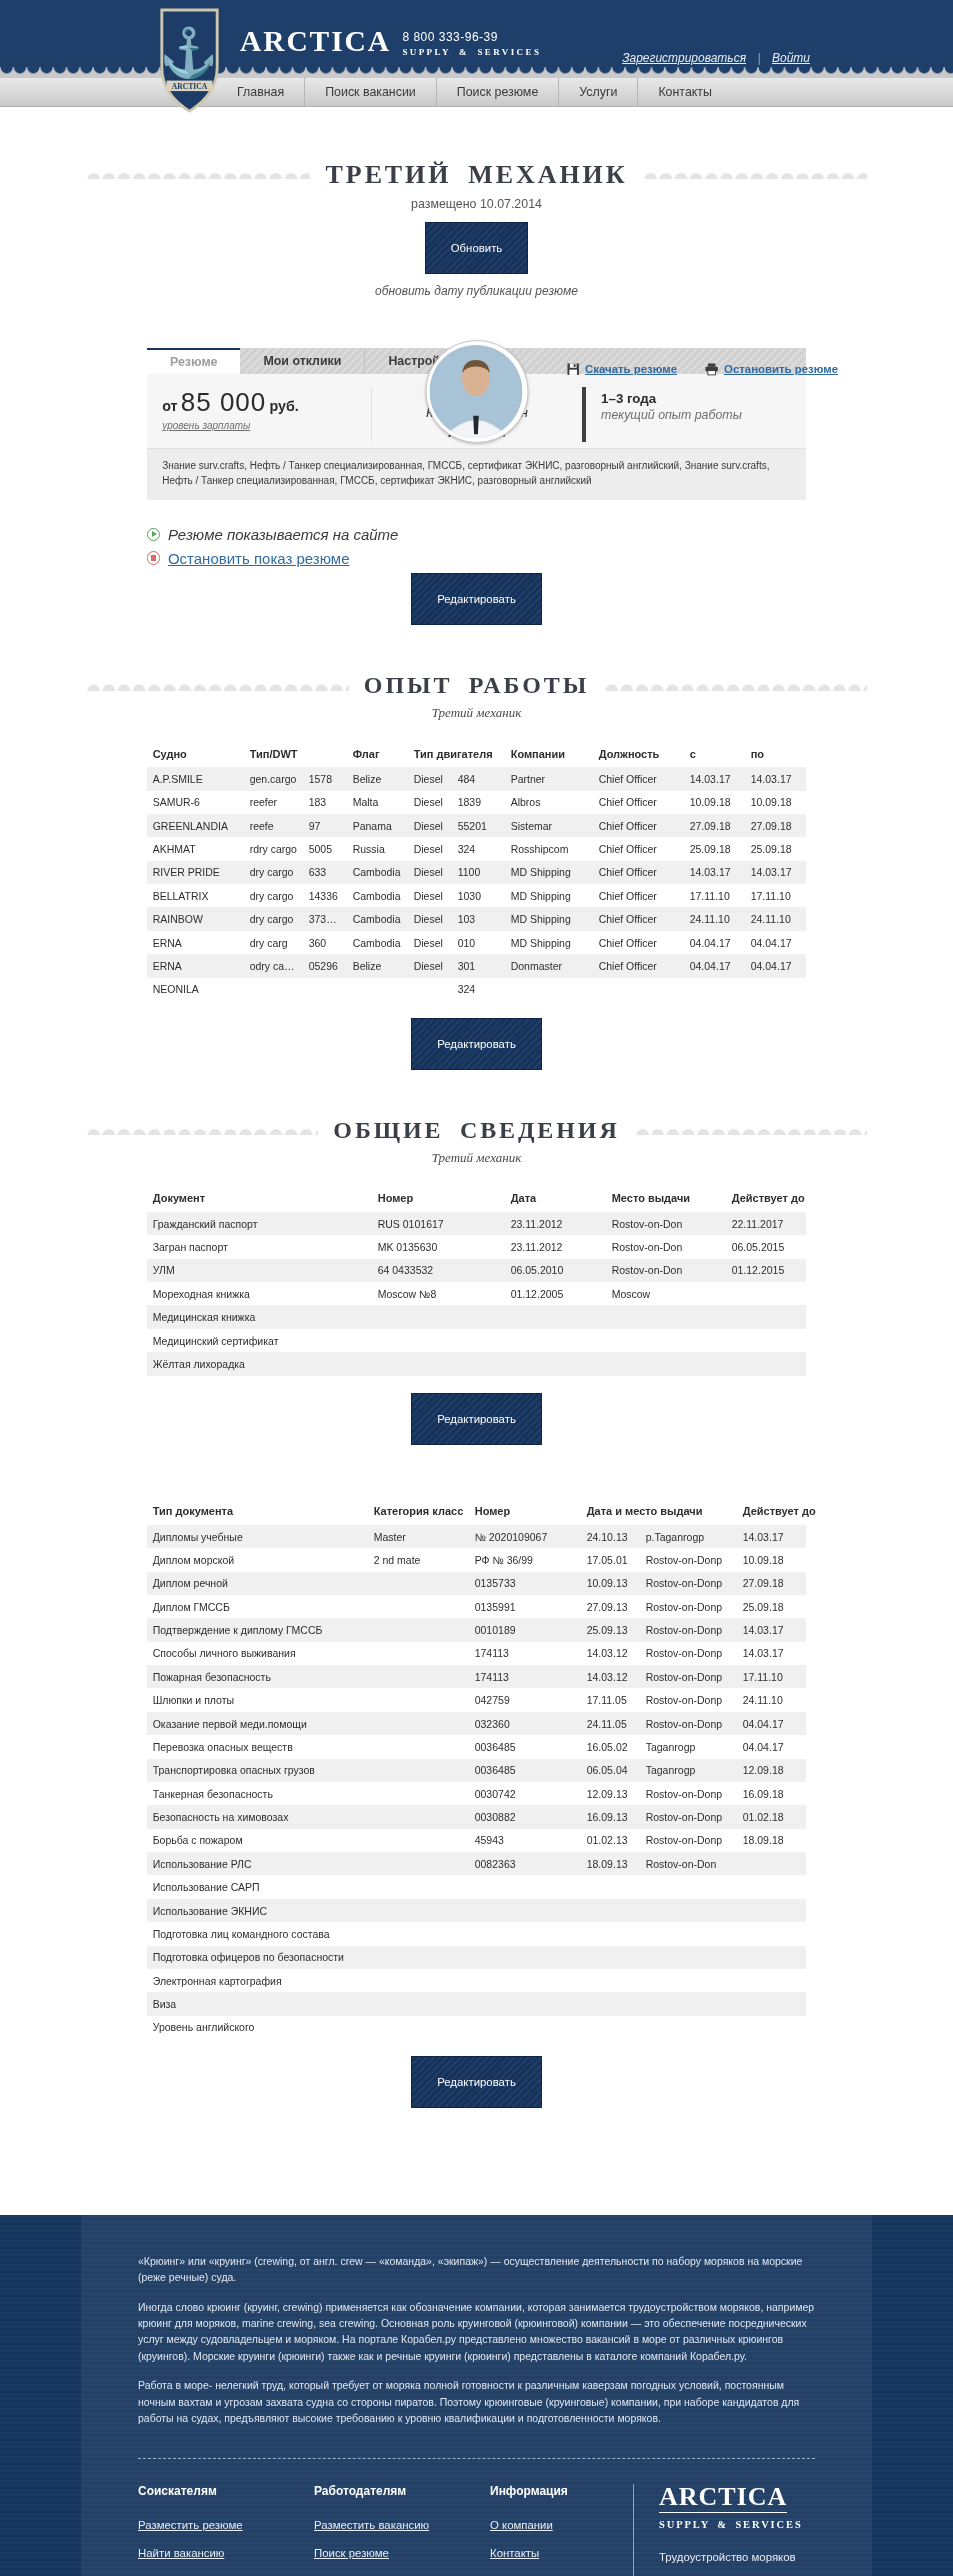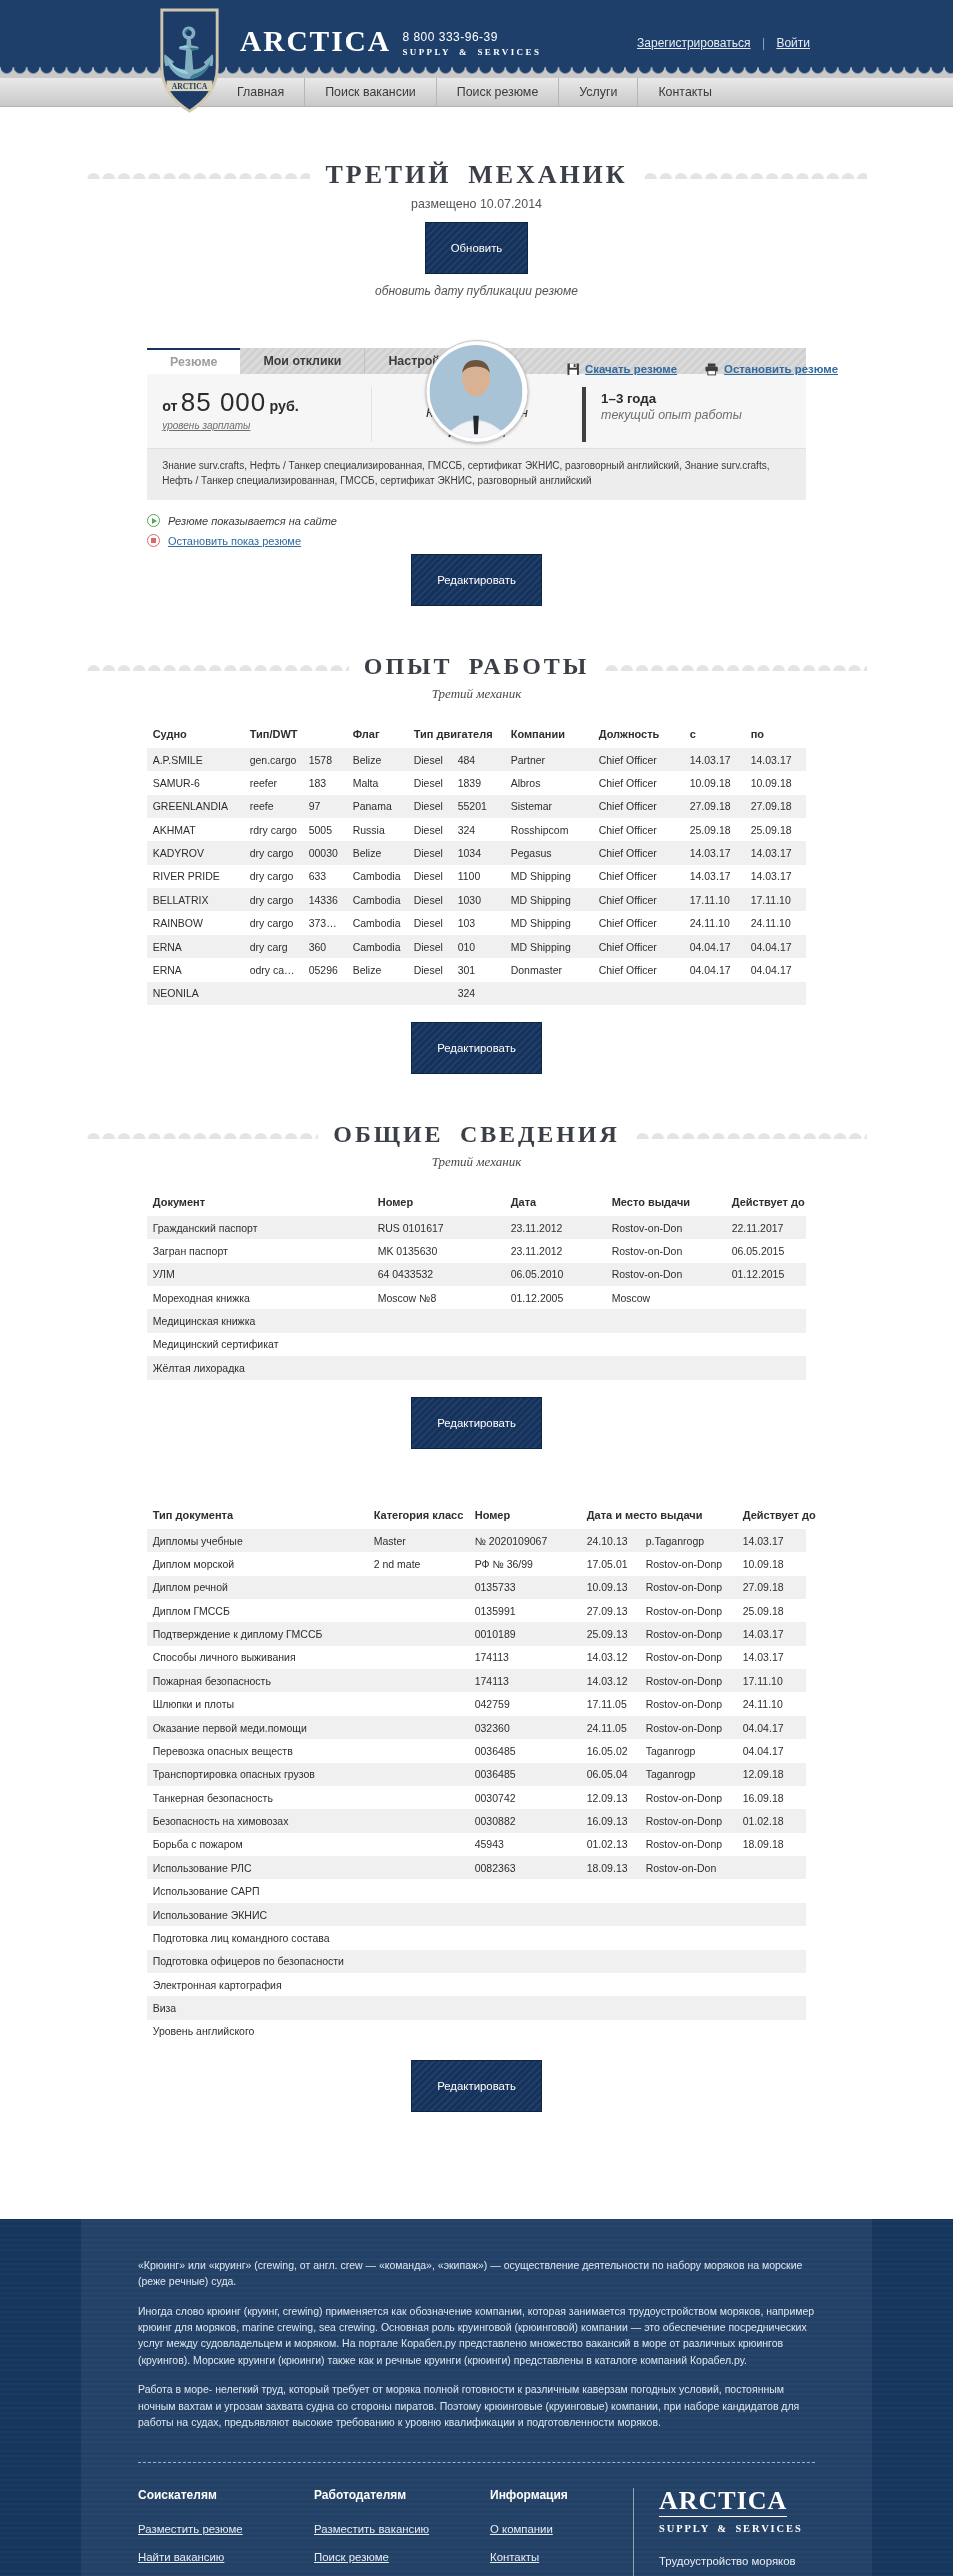--- a/index.html
+++ b/index.html
@@ -16,21 +16,21 @@
   .logo-shield { position:absolute; left:158px; top:7.6px; width:63px; height:107px; z-index:5; cursor:pointer; }
   .brand-block { position:absolute; left:240px; top:27px; display:flex; align-items:flex-start; gap:11.4px; }
   .brand-name {
     font-family:"Liberation Serif", serif; font-weight:bold; color:#fff;
     font-size:29.5px; letter-spacing:1.9px; text-transform:uppercase; line-height:1;
   }
   .brand-sub { display:flex; flex-direction:column; margin-top:2.9px; }
   .brand-phone { color:#fff; font-size:12px; letter-spacing:0.5px; }
   .brand-tagline { color:#fff; font-family:"Liberation Serif", serif; font-weight:bold;
     font-size:9px; letter-spacing:2.4px; text-transform:uppercase; margin-top:2.9px; word-spacing:3.8px;}
-  .auth-links { position:absolute; right:143px; top:36px; font-size:12px; }
+  .auth-links { position:absolute; right:143px; top:51px; font-size:12px;font-style:italic; }
   .auth-links a { color:#e8edf4; text-decoration:underline; }
   .auth-links .sep { color:#8fa3c0; margin:0 11.4px; }
   .wave-edge {
     height:10.5px; background-color:#c9c9c9;
     background-image:radial-gradient(circle at 6.7px 0px, #1f3f6b 0 5.7px, rgba(0,0,0,0) 6.5px);
     background-size:13.3px 10.5px; background-repeat:repeat-x;
   }
 
   
   .main-nav {
@@ -109,21 +109,21 @@
     display:flex; align-items:flex-end; justify-content:center; border-left:1px solid #e2e2e2;
   }
   .col-name span { display:inline-block; max-width:133px; line-height:1.5; }
   .col-exp { width:34%; border-left:4px solid #404040; padding-top:3.8px; }
   .exp-years { font-weight:bold; font-size:13.3px; color:#2b2b2b; }
   .col-exp .muted-italic { font-size:12.4px; margin-top:1.9px; }
   .skills {
     background:#ededed; border-top:1px solid #e0e0e0; padding:9.5px 15.2px 11.4px 15.2px;
     font-size:10px; color:#3a3a3a; line-height:1.5;
   }
-  .status-row { width:659px; margin:14px auto 0 auto; font-size:11px; }
+  .status-row { width:659px; margin:26px auto 0 auto; font-size:15px; }
   .status-line { display:flex; align-items:center; gap:7.6px; margin-bottom:6.7px; }
   .status-line .txt-active { font-style:italic; color:#3a3a3a; }
   .icon-circle { width:13.3px; height:13.3px; border-radius:50%; display:inline-flex; align-items:center; justify-content:center; flex:0 0 auto; }
   .icon-play { border:1px solid #57a65a; }
   .icon-play::after { content:""; display:block; margin-left:1.9px;
     border-left:5.7px solid #57a65a; border-top:3.8px solid rgba(0,0,0,0); border-bottom:3.8px solid rgba(0,0,0,0); }
   .icon-stop { border:1px solid #d96a6a; }
   .icon-stop::after { content:""; display:block; width:5.7px; height:5.7px; background:#d96a6a; }
   .resume-area .center { margin-top:1.9px; }
 
@@ -367,32 +367,20 @@
             <td>AKHMAT</td>
             <td>rdry cargo</td>
             <td>5005</td>
             <td>Russia</td>
             <td>Diesel</td>
             <td>324</td>
             <td>Rosshipcom</td>
             <td>Chief Officer</td>
             <td>25.09.18</td>
             <td>25.09.18</td>
-          </tr>
-          <tr>
-            <td>KADYROV</td>
-            <td>dry cargo</td>
-            <td>00030</td>
-            <td>Belize</td>
-            <td>Diesel</td>
-            <td>1034</td>
-            <td>Pegasus</td>
-            <td>Chief Officer</td>
-            <td>14.03.17</td>
-            <td>14.03.17</td>
           </tr>
           <tr>
             <td>RIVER PRIDE</td>
             <td>dry cargo</td>
             <td>633</td>
             <td>Cambodia</td>
             <td>Diesel</td>
             <td>1100</td>
             <td>MD Shipping</td>
             <td>Chief Officer</td>

